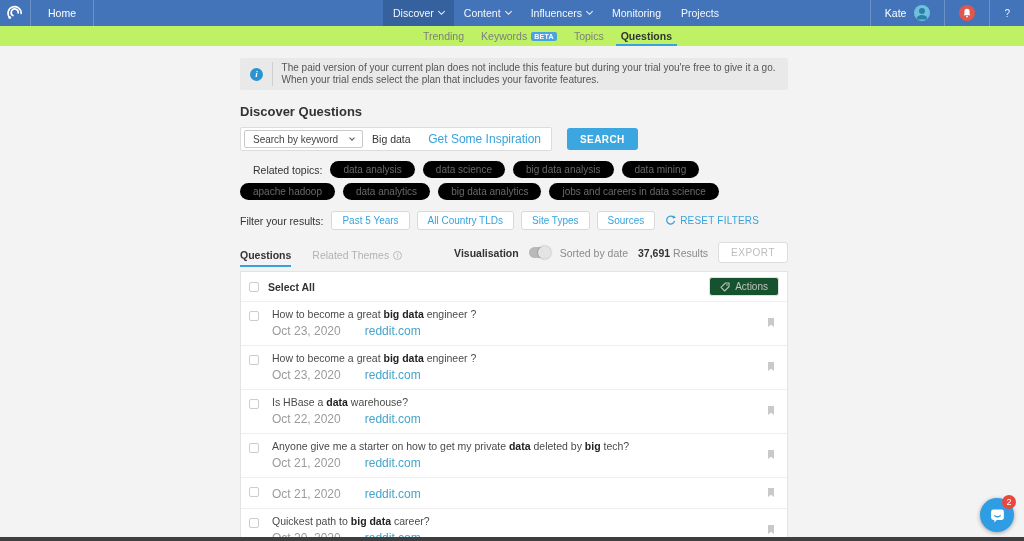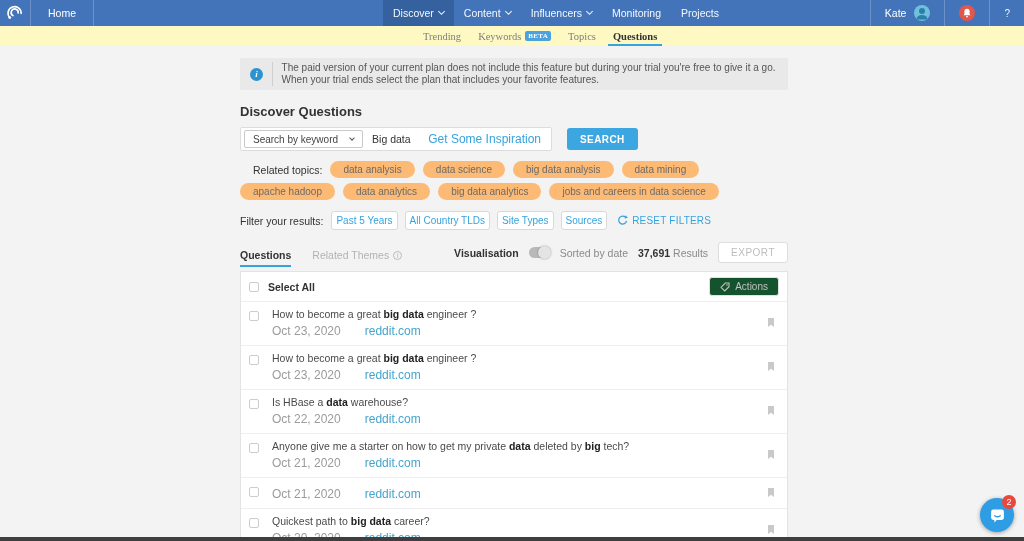--- a/index.html
+++ b/index.html
@@ -16,21 +16,21 @@
   .nav-item { display:flex; align-items:center; gap:5px; padding:0 10px; height:100%; color:rgba(255,255,255,.95); cursor:pointer; white-space:nowrap; }
   .nav-item.active { background:#35629f; }
   .chev { width:5px; height:5px; border-right:1.4px solid rgba(255,255,255,.9); border-bottom:1.4px solid rgba(255,255,255,.9); transform:rotate(45deg); margin-top:-3px; }
   .nav-right { position:absolute; right:0; top:0; height:26px; display:flex; align-items:center; }
   .user-cell { display:flex; align-items:center; gap:8px; padding:0 14px; height:100%; border-left:1px solid rgba(255,255,255,.22); cursor:pointer; }
   .avatar { width:16px; height:16px; border-radius:50%; background:#6fc0dc; display:flex; align-items:flex-end; justify-content:center; overflow:hidden; }
   .bell-cell { padding:0 14px; height:100%; display:flex; align-items:center; border-left:1px solid rgba(255,255,255,.22); border-right:1px solid rgba(255,255,255,.22); cursor:pointer; }
   .bell-circle { width:16px; height:16px; border-radius:50%; background:#e2574b; display:flex; align-items:center; justify-content:center; }
   .help-cell { padding:0 14px; font-size:10px; color:rgba(255,255,255,.9); cursor:pointer; }
   
-  .subnav { position:relative; height:20px; background:#fef9c3; z-index:4;font-family:Liberation Serif, serif; }
+  .subnav { position:relative; height:20px; background:#bef264; z-index:4; }
   .subnav-tabs { position:absolute; left:423px; top:0; height:100%; display:flex; gap:17px; align-items:stretch; }
   .subnav-tab { font-size:10.5px; color:#7d7d7d; display:flex; align-items:center; gap:4px; position:relative; cursor:pointer; white-space:nowrap; }
   .subnav-tab.active { color:#333; font-weight:bold; }
   .subnav-tab.active::after { content:''; position:absolute; left:-5px; right:-5px; bottom:0; height:2px; background:#36a3dc; }
   .beta-badge { background:#4aa3e0; color:#fff; font-size:7px; font-weight:bold; padding:1px 3px; border-radius:2px; letter-spacing:.3px; }
   
   .content { position:absolute; left:240px; top:46px; width:548px; }
   .banner { margin-top:12px; background:#e9e9e9; border-radius:2px; display:flex; align-items:center; gap:9px; padding:4px 10px; }
   .info-icon { flex:0 0 auto; width:13px; height:13px; border-radius:50%; background:#2d93cf; color:#fff; font-size:9px; font-weight:bold; font-style:italic; display:flex; align-items:center; justify-content:center; font-family:"Liberation Serif", serif; }
   .banner-divider { width:1px; align-self:stretch; background:#cfcfcf; }
@@ -38,25 +38,25 @@
   .section-title { margin-top:14px; font-size:13px; font-weight:600; color:#333; }
   .search-row { margin-top:8px; display:flex; align-items:center; }
   .search-box { display:flex; align-items:center; background:#fff; border:1px solid #dcdcdc; border-radius:2px; height:24px; width:312px; }
   .keyword-select { display:flex; align-items:center; gap:12px; border:1px solid #c9c9c9; border-radius:2px; margin-left:3px; padding:0 8px; font-size:10px; color:#444; height:18px; cursor:pointer; white-space:nowrap; }
   .dark-chev { width:4px; height:4px; border-right:1.3px solid #555; border-bottom:1.3px solid #555; transform:rotate(45deg); margin-top:-2px; }
   .search-input { border:none; outline:none; flex:1; font-size:10.5px; color:#333; padding:0 9px; background:transparent; min-width:0; font-family:"Liberation Sans", sans-serif; }
   .inspiration-link { font-size:12px; color:#36a3dc; white-space:nowrap; padding-right:10px; cursor:pointer; text-decoration:none; }
   .search-button { margin-left:15px; background:#3ba6e0; color:#fff; border:none; border-radius:3px; font-size:10px; font-weight:bold; height:22px; padding:0 13px; letter-spacing:.4px; cursor:pointer; font-family:"Liberation Sans", sans-serif; }
   .topics { margin-top:10px; display:flex; flex-wrap:wrap; align-items:center; gap:5px 8px; }
   .topics-label { font-size:10.5px; color:#333; margin-left:13px; }
-  .chip { background:#fdba74; color:#6a6a6a; font-size:10px; padding:3px 13px; border-radius:10px; cursor:pointer; white-space:nowrap; }
+  .chip { background:#000000; color:#6a6a6a; font-size:10px; padding:3px 13px; border-radius:10px; cursor:pointer; white-space:nowrap; }
   .filter-row { margin-top:11px; display:flex; align-items:center; gap:8px; }
   .filter-label { font-size:10.5px; color:#333; }
   .filter-buttons { display:flex; gap:7px; }
-  .filter-btn { background:#fff; border:1px solid #d9d9d9; border-radius:3px; color:#36a3dc; font-size:10px; padding:3px 4px; cursor:pointer; font-family:"Liberation Sans", sans-serif; white-space:nowrap; }
+  .filter-btn { background:#fff; border:1px solid #d9d9d9; border-radius:3px; color:#36a3dc; font-size:10px; padding:3px 10px; cursor:pointer; font-family:"Liberation Sans", sans-serif; white-space:nowrap; }
   .reset-link { color:#36a3dc; font-size:10px; display:flex; gap:4px; align-items:center; letter-spacing:.2px; cursor:pointer; margin-left:2px; }
   
   .results-bar { margin-top:12px; display:flex; align-items:flex-end; }
   .rtab { font-size:10.5px; font-weight:bold; color:#333; padding-bottom:6px; position:relative; cursor:pointer; }
   .rtab.active::after { content:''; position:absolute; left:0; right:0; bottom:0; height:2px; background:#36a3dc; }
   .rtab-related { font-size:10.5px; color:#b3b3b3; margin-left:21px; padding-bottom:6px; display:flex; gap:4px; align-items:center; cursor:pointer; }
   .circle-i { width:9px; height:9px; border:1px solid #bbb; border-radius:50%; font-size:7px; line-height:8px; text-align:center; color:#b3b3b3; }
   .right-controls { margin-left:auto; display:flex; align-items:center; gap:10px; padding-bottom:4px; }
   .viz-label { font-size:10.5px; font-weight:bold; color:#333; }
   .toggle { width:21px; height:11px; background:#b9b9b9; border-radius:6px; position:relative; cursor:pointer; }

